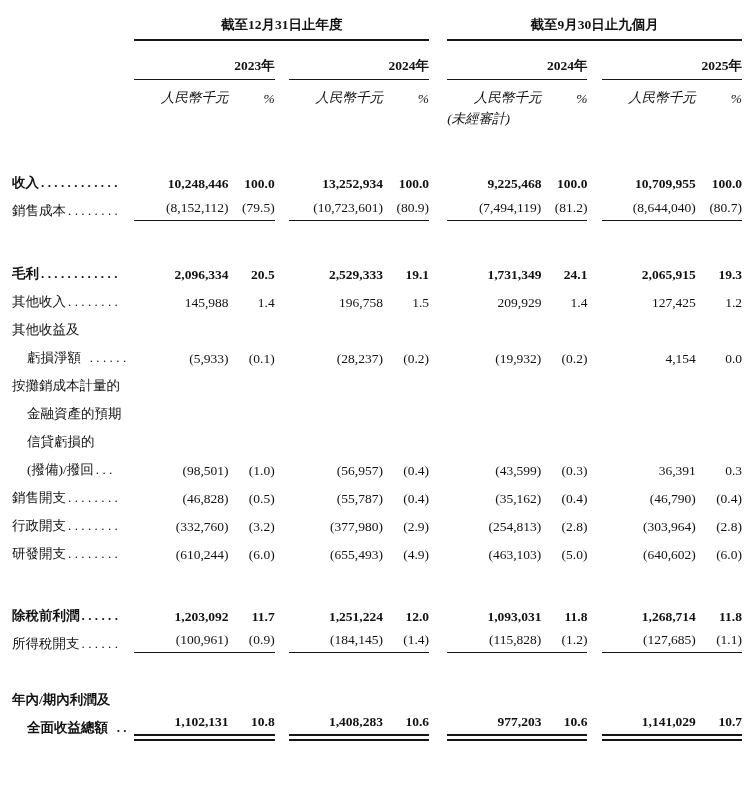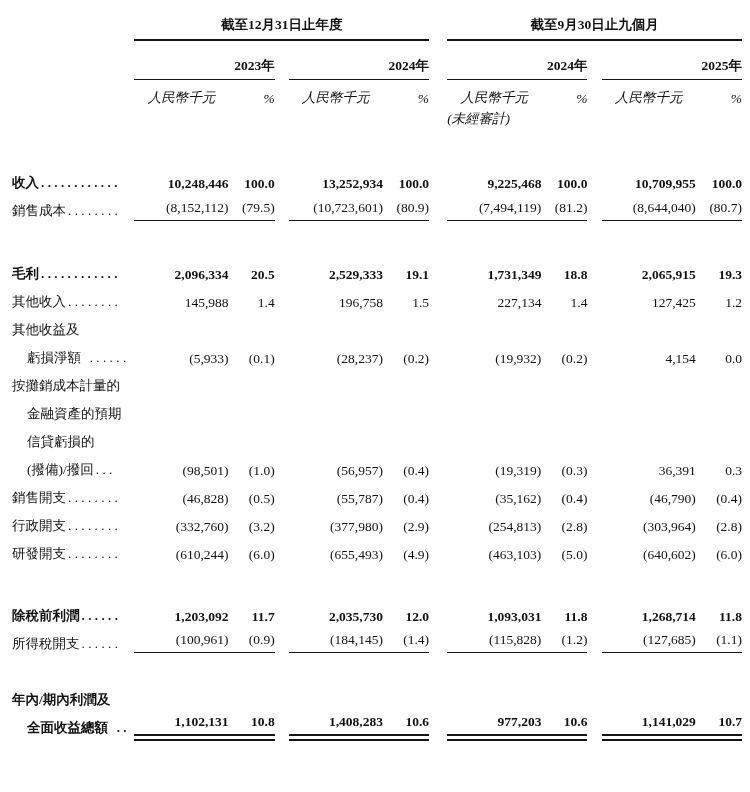--- a/index.html
+++ b/index.html
@@ -41,21 +41,21 @@
   th.yhead {
     font-weight: bold;
     text-align: right;
     border-bottom: 1.5px solid #161616;
     padding-bottom: 4px;
     padding-top: 16px;
   }
   th.unit {
     font-weight: normal;
     font-style: italic;
-    text-align: center;
+    text-align: right;
     padding-top: 9px;
     padding-bottom: 2px;
   }
   th.pcthead {
     font-weight: normal;
     font-style: italic;
     text-align: right;
     padding-top: 9px;
     padding-bottom: 2px;
   }
@@ -179,34 +179,34 @@
         </tr>
         <tr class="data-row">
           <td class="lbl b"><span>毛利</span><span class="leader">............</span></td>
           <td class="val b">2,096,334</td>
           <td class="val b">20.5</td>
           <td></td>
           <td class="val b">2,529,333</td>
           <td class="val b">19.1</td>
           <td></td>
           <td class="val b">1,731,349</td>
-          <td class="val b">18.8</td>
+          <td class="val b">24.1</td>
           <td></td>
           <td class="val b">2,065,915</td>
           <td class="val b">19.3</td>
         </tr>
         <tr class="data-row">
           <td class="lbl"><span>其他收入</span><span class="leader">........</span></td>
           <td class="val">145,988</td>
           <td class="val">1.4</td>
           <td></td>
           <td class="val">196,758</td>
           <td class="val">1.5</td>
           <td></td>
-          <td class="val">227,134</td>
+          <td class="val">209,929</td>
           <td class="val">1.4</td>
           <td></td>
           <td class="val">127,425</td>
           <td class="val">1.2</td>
         </tr>
         <tr class="data-row">
           <td class="lbl"><span>其他收益及</span></td>
           <td class="val"></td>
           <td class="val"></td>
           <td></td>
@@ -276,21 +276,21 @@
           <td class="val"></td>
         </tr>
         <tr class="data-row">
           <td class="lbl ind"><span>(撥備)/撥回</span><span class="leader">...</span></td>
           <td class="val">(98,501)</td>
           <td class="val">(1.0)</td>
           <td></td>
           <td class="val">(56,957)</td>
           <td class="val">(0.4)</td>
           <td></td>
-          <td class="val">(19,319)</td>
+          <td class="val">(43,599)</td>
           <td class="val">(0.3)</td>
           <td></td>
           <td class="val">36,391</td>
           <td class="val">0.3</td>
         </tr>
         <tr class="data-row">
           <td class="lbl"><span>銷售開支</span><span class="leader">........</span></td>
           <td class="val">(46,828)</td>
           <td class="val">(0.5)</td>
           <td></td>
@@ -332,21 +332,21 @@
           <td class="val">(6.0)</td>
         </tr>
         <tr>
           <td colspan="12" style="height: 34px;"></td>
         </tr>
         <tr class="data-row">
           <td class="lbl b"><span>除稅前利潤</span><span class="leader">......</span></td>
           <td class="val b">1,203,092</td>
           <td class="val b">11.7</td>
           <td></td>
-          <td class="val b">2,035,730</td>
+          <td class="val b">1,251,224</td>
           <td class="val b">12.0</td>
           <td></td>
           <td class="val b">1,093,031</td>
           <td class="val b">11.8</td>
           <td></td>
           <td class="val b">1,268,714</td>
           <td class="val b">11.8</td>
         </tr>
         <tr class="data-row">
           <td class="lbl"><span>所得稅開支</span><span class="leader">......</span></td>

